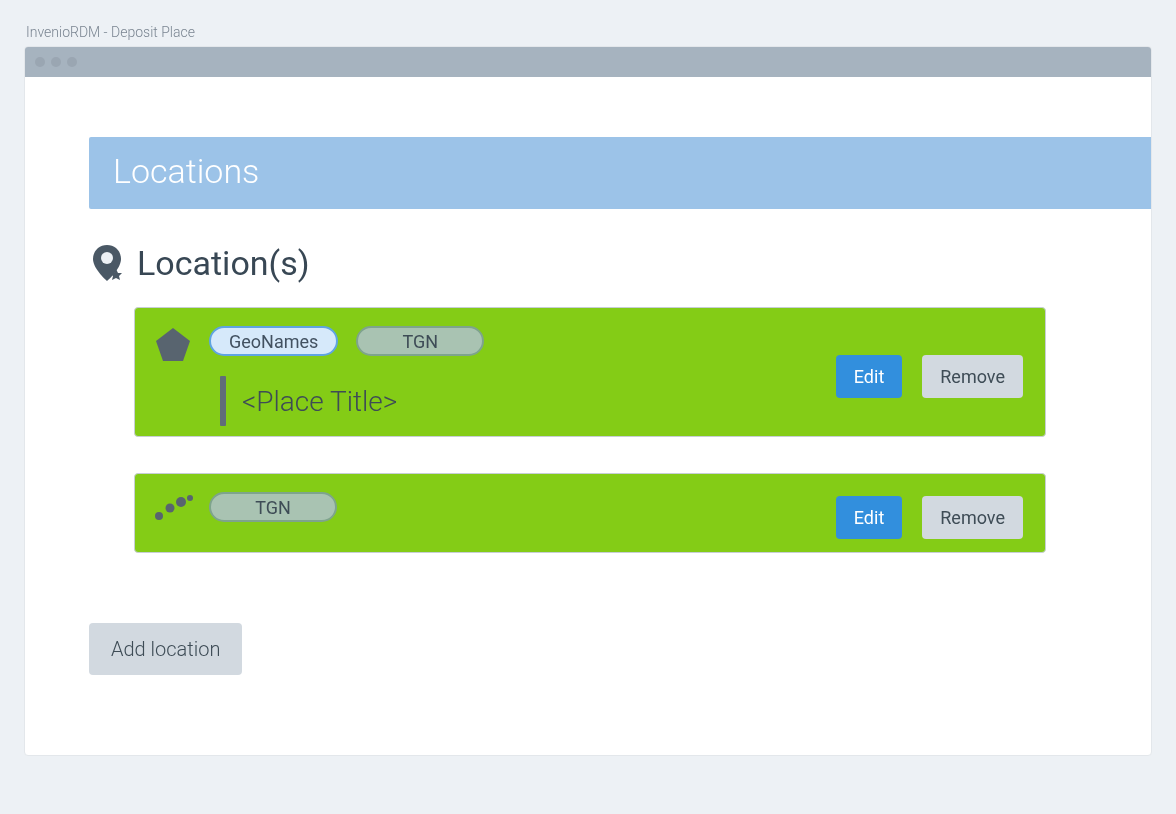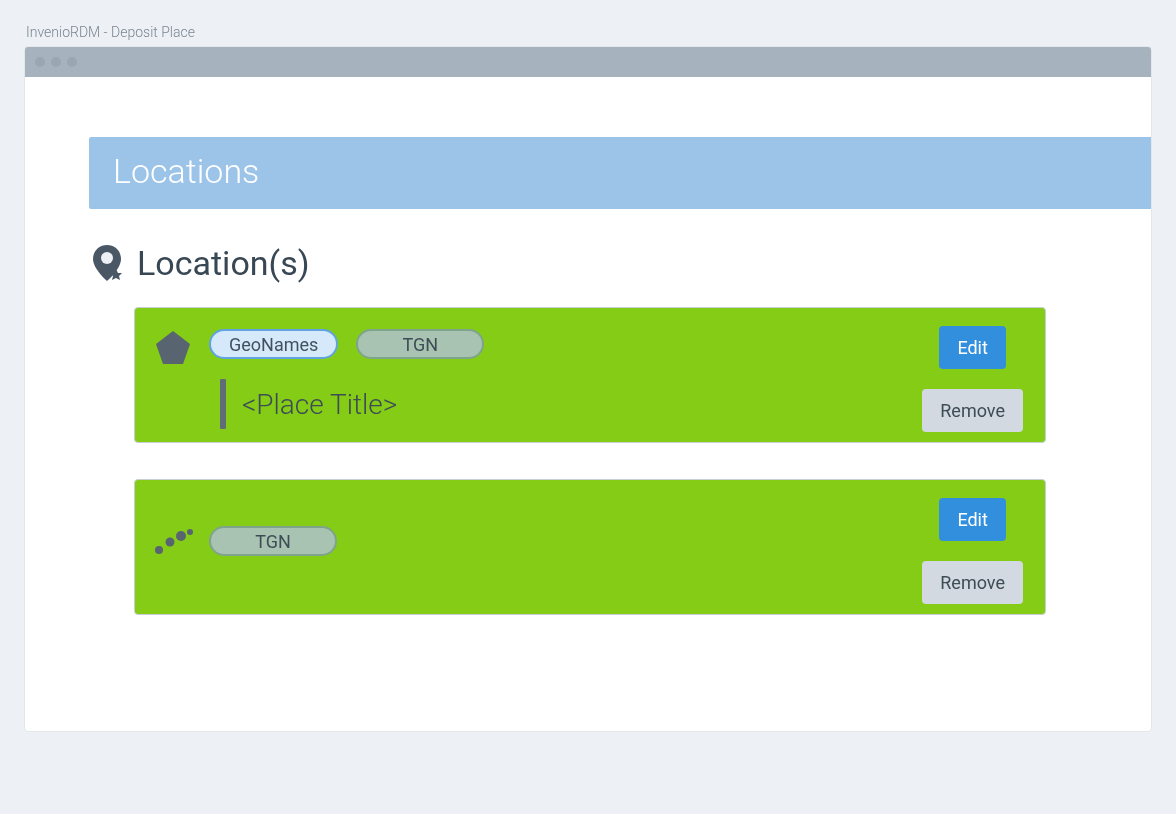--- a/index.html
+++ b/index.html
@@ -134,21 +134,20 @@
   }
   .place-title {
     font-size: 28px;
     font-weight: 300;
     color: #3e4c56;
   }
   .card-actions {
     display: flex;
     gap: 20px;
     align-items: center;
-    flex-direction: column;
   }
   .btn {
     border: none;
     border-radius: 4px;
     font-size: 18px;
     font-family: inherit;
     padding: 11px 18px;
     cursor: pointer;
     font-weight: 400;
   }
@@ -241,16 +240,17 @@
               <span class="tag tag-green">TGN</span>
             </div>
           </div>
         </div>
         <div class="card-actions">
           <button class="btn btn-primary">Edit</button>
           <button class="btn btn-muted">Remove</button>
         </div>
       </div>
 
+      <button class="add-btn">Add location</button>
 
     </div>
   </div>
 </div>
 
 </body></html>

